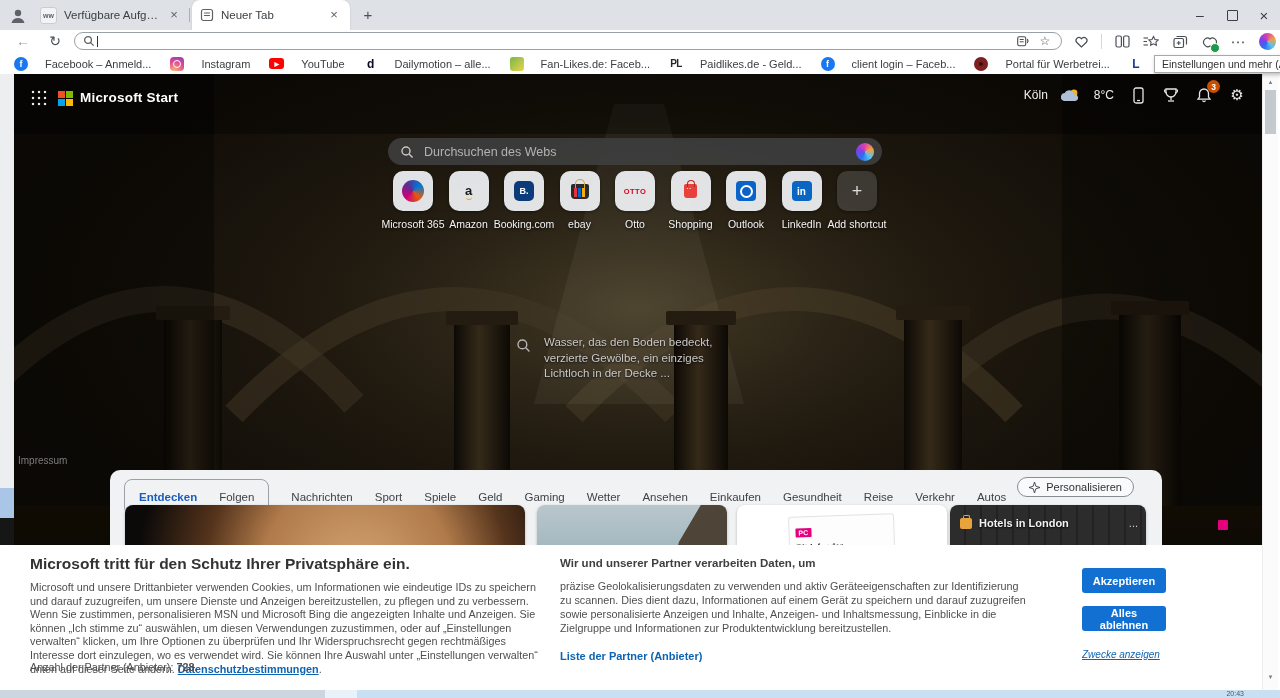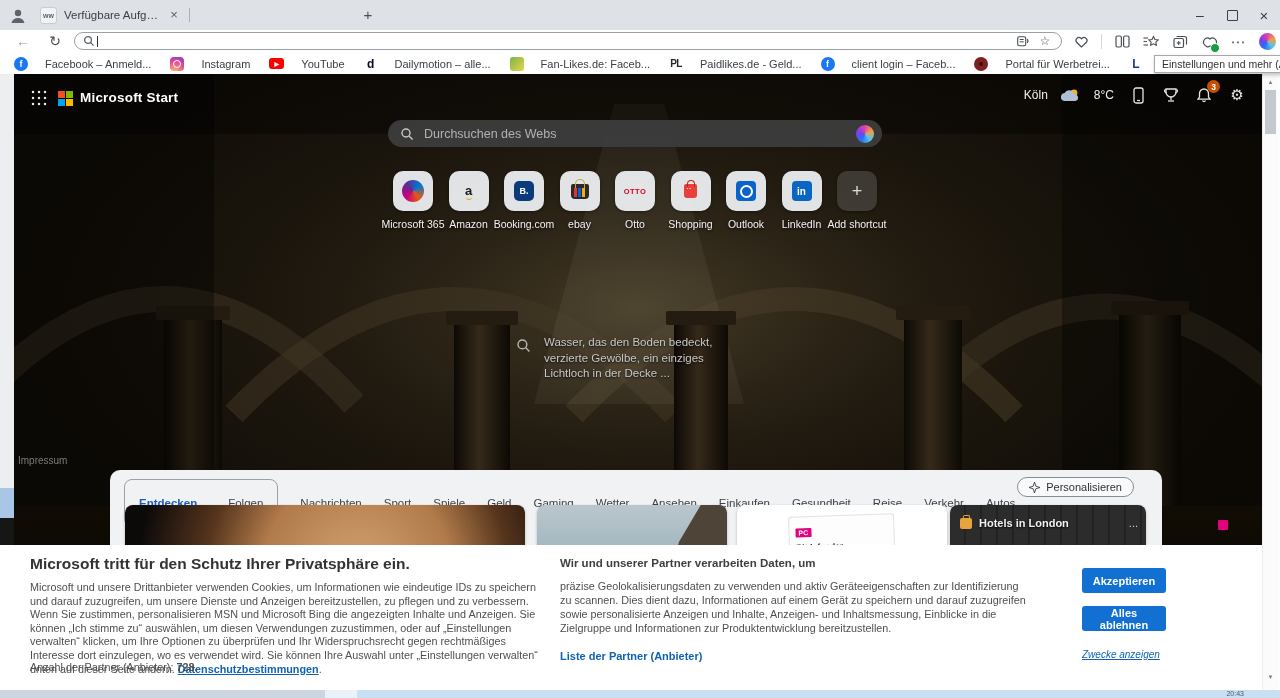--- a/index.html
+++ b/index.html
@@ -89,21 +89,21 @@
   .mslogo i{width:7px;height:7px;}
   .brand{left:66px;top:16px;font-size:13.5px;font-weight:600;color:#fff;letter-spacing:.2px;}
   .pg-right{right:16px;top:12px;display:flex;align-items:center;gap:15px;color:#f0f0f0;position:absolute;}
   .wx{display:flex;align-items:center;gap:13px;font-size:12px;color:#f0f0f0;}
   .badge{position:absolute;top:-6px;right:-7px;min-width:13px;height:13px;border-radius:7px;background:#c94f00;
          color:#fff;font-size:8.5px;font-weight:bold;display:flex;align-items:center;justify-content:center;}
   .gear::before{content:"⚙";font-size:15px;color:#e8e8e8;}
   .hdr-ico{position:relative;display:flex;align-items:center;justify-content:center;width:18px;height:18px;}
 
   
-  .searchbar{left:374px;top:46px;width:494px;height:27px;border-radius:14px;background:rgba(62,62,62,.92);
+  .searchbar{left:374px;top:64px;width:494px;height:27px;border-radius:14px;background:rgba(62,62,62,.92);
              display:flex;align-items:center;padding:0 8px 0 12px;box-sizing:border-box;gap:8px;}
   .search-input{flex:1;background:transparent;border:none;outline:none;font-size:12.5px;color:#e8e8e8;}
   .search-input::placeholder{color:#b2b2b2;}
 
   
   .shortcuts{left:372px;top:97px;width:498px;display:flex;justify-content:space-between;}
   .sc{width:54px;display:flex;flex-direction:column;align-items:center;}
   .tile{width:40px;height:40px;border-radius:10px;background:rgba(240,242,245,.93);
         display:flex;align-items:center;justify-content:center;box-shadow:0 1px 3px rgba(0,0,0,.4);}
   .tile-add{background:rgba(120,120,120,.35);color:#ddd;font-size:18px;}
@@ -132,21 +132,21 @@
   
   .cap-ico{left:502px;top:264px;}
   .caption{left:530px;top:261px;width:188px;font-size:11.5px;line-height:15.5px;color:#c9c9c9;text-shadow:0 1px 2px rgba(0,0,0,.8);}
   .impressum{left:4px;top:381px;font-size:10px;color:#8f8f8f;opacity:.85;}
 
   
   .feedpanel{left:96px;top:396px;width:1052px;height:220px;background:#f1f2f4;border-radius:10px 10px 0 0;}
   .feedtabs{position:absolute;left:14px;top:9px;display:flex;align-items:center;gap:22px;}
   .ftab{font-size:11.5px;color:#3f4247;white-space:nowrap;}
   .ftab.active{color:#1a5dbe;font-weight:bold;}
-  .tabpill{border:1px solid #9aa0a6;border-radius:8px;padding:17px 14px;display:flex;gap:31px;align-items:center;}
+  .tabpill{border:1px solid #9aa0a6;border-radius:8px;padding:11px 14px;display:flex;gap:22px;align-items:center;}
   .personalize{position:absolute;right:28px;top:7px;border:1px solid #878d94;border-radius:13px;padding:3px 11px;
                display:flex;align-items:center;gap:6px;font-size:11px;color:#2f3235;background:rgba(255,255,255,.6);}
   .spark{width:11px;height:11px;}
 
   .card{position:absolute;top:431px;height:185px;border-radius:8px;overflow:hidden;box-shadow:0 1px 3px rgba(0,0,0,.25);}
   .card1{left:111px;width:400px;background:
          radial-gradient(ellipse 220px 260px at 58% 45%,#d8a877 0%,#b07a4a 45%,#55341c 70%,#0c0a09 100%),#0a0a0a;}
   .card2{left:523px;width:190px;background:linear-gradient(180deg,#b9c7cd 0%,#9eb3bb 30%,#7e99a2 55%,#cdbfa3 90%);}
   .cliff{position:absolute;right:0;top:0;width:46%;height:100%;background:#4e4437;
          clip-path:polygon(100% 0,100% 100%,0 100%,25% 55%,45% 20%,70% 0);}
@@ -204,20 +204,29 @@
         <circle cx="9" cy="6" r="3.2" fill="#5f6368"></circle>
         <path d="M2.5 16c.8-3.4 3.4-5 6.5-5s5.7 1.6 6.5 5z" fill="#5f6368"></path>
       </svg>
   </div>
   <div class="abs tab tab1">
     <span class="fav-ww">ww</span>
     <span class="tab-title">Verfügbare Aufgaben | WooWee</span>
     <span class="tab-close"></span>
   </div>
   <div class="abs tab-divider"></div>
+  <div class="abs tab tab2">
+    <svg class="fav-newtab" viewBox="0 0 14 14">
+        <rect x="1.5" y="1.5" width="11" height="11" rx="2" fill="none" stroke="#5f6368" stroke-width="1.2"></rect>
+        <line x1="4" y1="5" x2="10" y2="5" stroke="#5f6368" stroke-width="1"></line>
+        <line x1="4" y1="7.5" x2="10" y2="7.5" stroke="#5f6368" stroke-width="1"></line>
+      </svg>
+    <span class="tab-title">Neuer Tab</span>
+    <span class="tab-close"></span>
+  </div>
   <div class="abs newtab-btn"></div>
   <div class="abs wincontrols">
     <div class="winbtn win-min"></div>
     <div class="winbtn win-max">
         <i></i>
       </div>
     <div class="winbtn win-close"></div>
   </div>
 </div>
 

